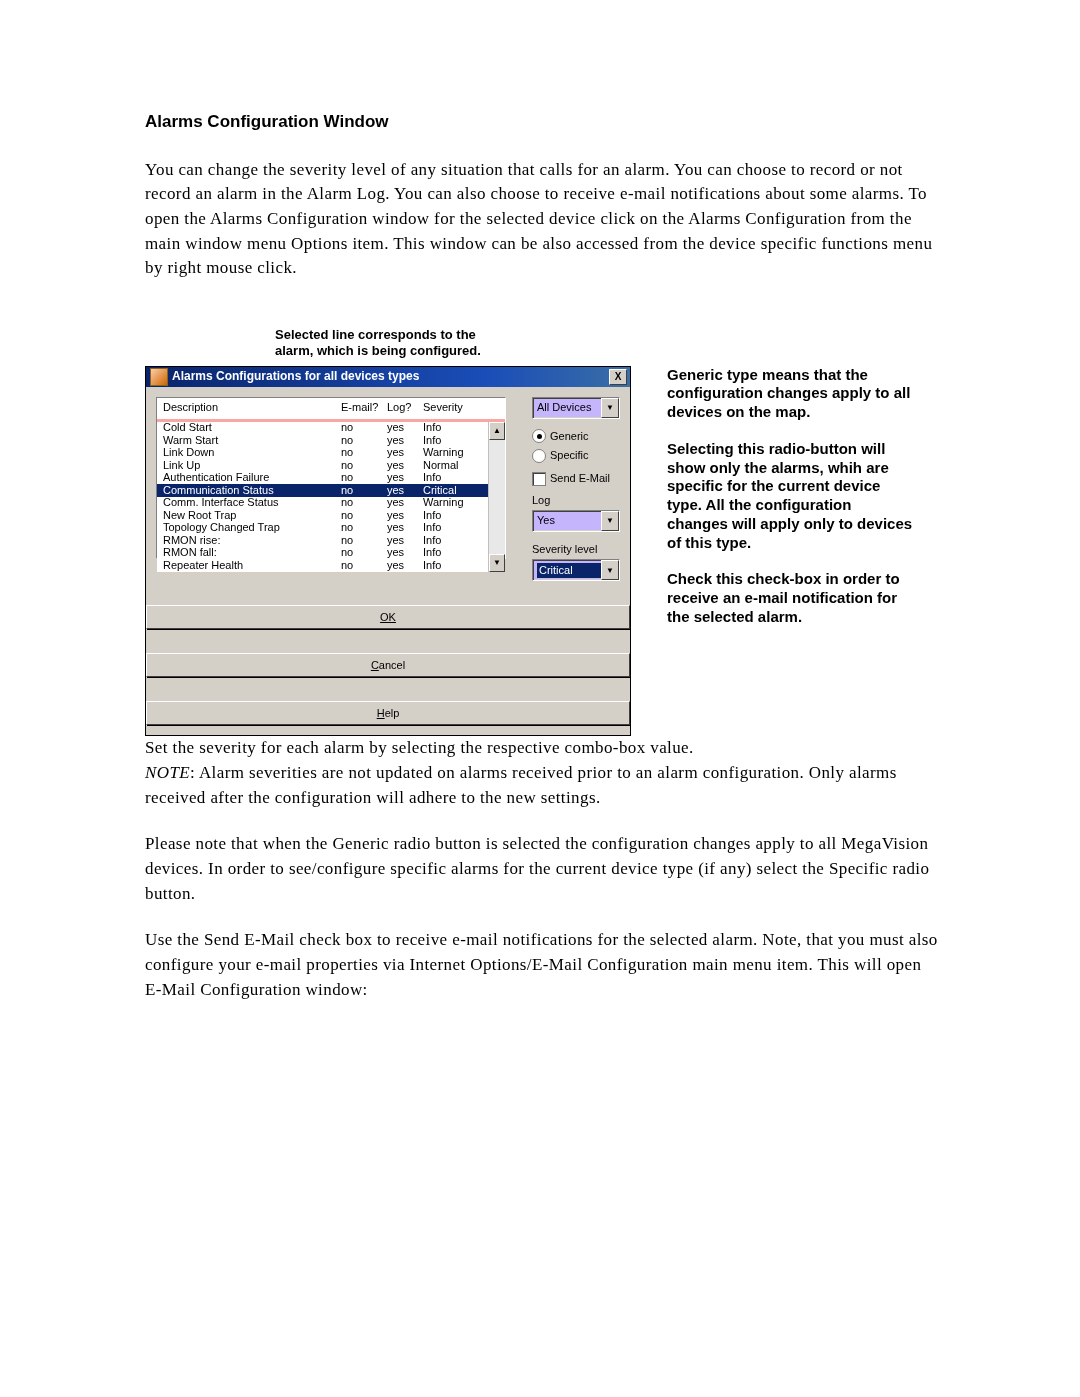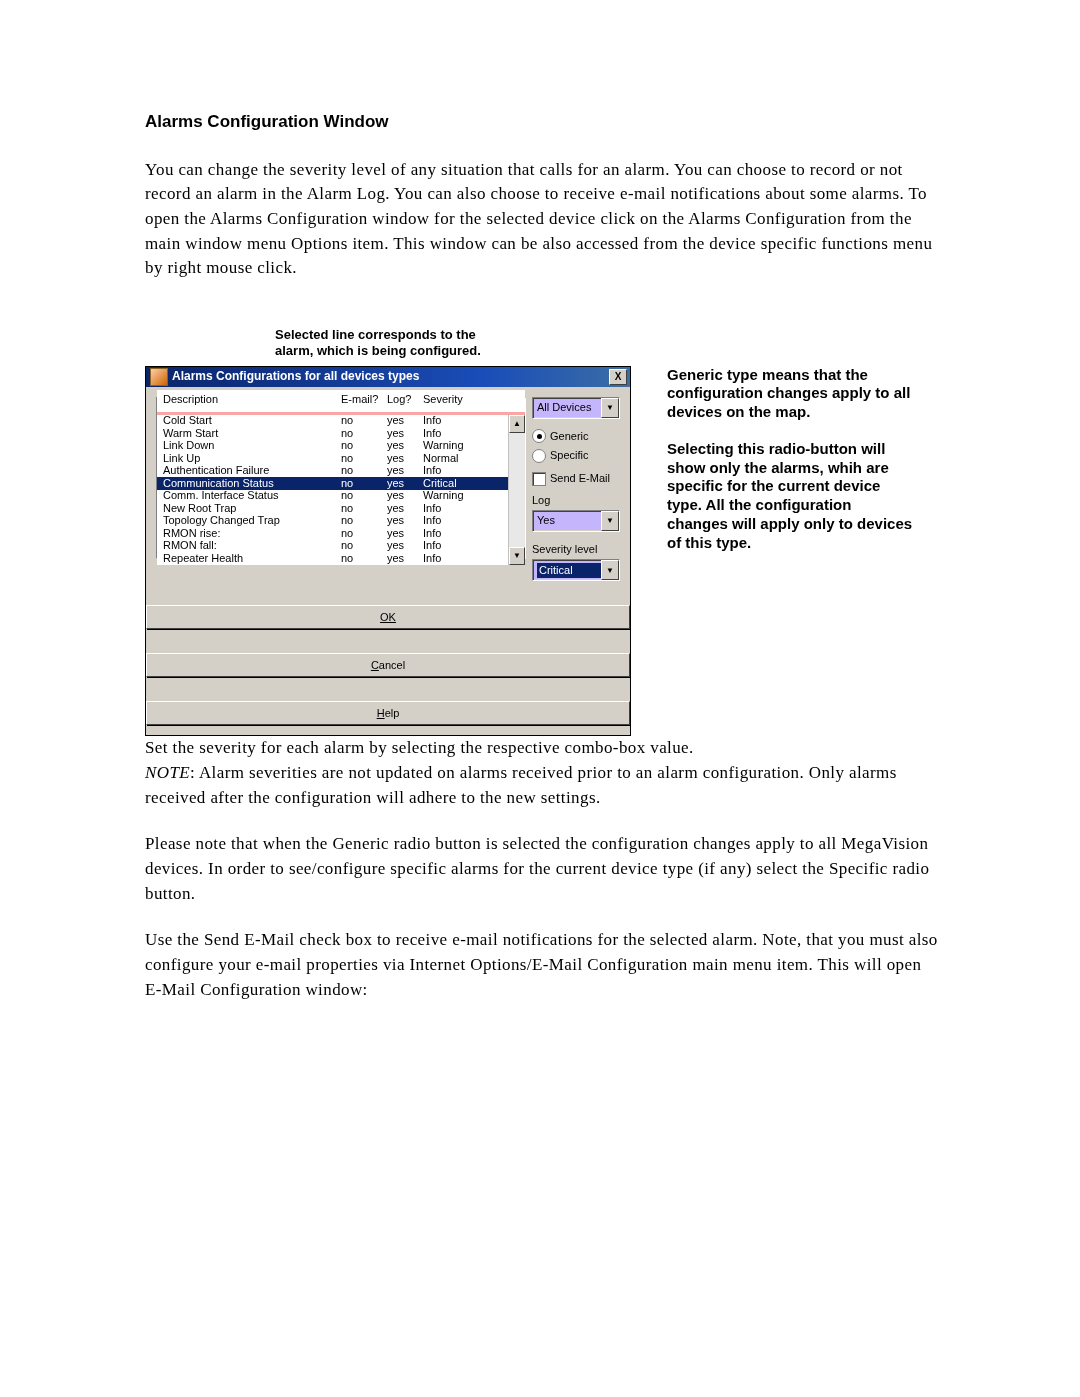--- a/index.html
+++ b/index.html
@@ -88,22 +88,21 @@
   }
   .listbox {
     flex:1;
     border:1px solid #808080;
     border-right-color:#fff; border-bottom-color:#fff;
     box-shadow: inset 1px 1px 0 #404040, inset -1px -1px 0 #d4d0c8;
     background:#7dd3fc;
     height: 160px;
     display:flex;
     flex-direction:column;
-    margin-right:6px;
-    justify-content:center;
+    margin-right:26px;
   }
   .list-headers {
     display:flex;
     font-size:11px;
     background:#fff;
     padding:2px 4px 4px 6px;
   }
   .col-desc  { width: 178px; }
   .col-email { width: 46px; }
   .col-log   { width: 36px; }
@@ -388,20 +387,21 @@
           </div>
           <div class="btn">
             <span><span class="u">H</span>elp</span>
           </div>
         </div>
       </div>
 
       <div class="annot-col">
         <div class="annot">Generic type means that the configuration changes apply to all devices on the map.</div>
         <div class="annot">Selecting this radio-button will show only the alarms, whih are specific for the current device type. All the configuration changes will apply only to devices of this type.</div>
+        <div class="annot">Check this check-box in order to receive an e-mail notification for the selected alarm.</div>
       </div>
     </div>
 
   </div>
 
 
   <div class="para">
     <span>Set the severity for each alarm by selecting the respective combo-box value.</span><br>
     <span class="note-prefix">NOTE</span><span>: Alarm severities are not updated on alarms received prior to an alarm configuration. Only alarms received after the configuration will adhere to the new settings.</span>
   </div>

